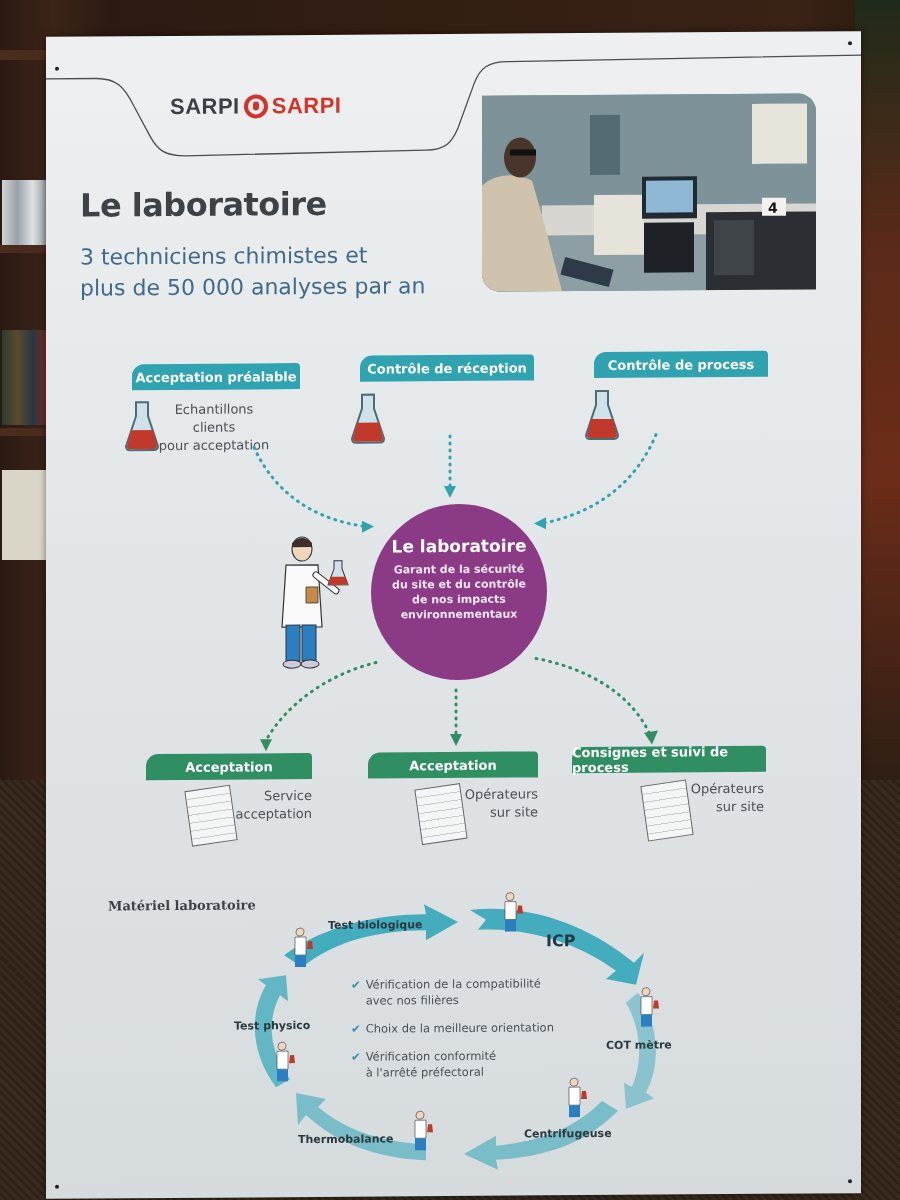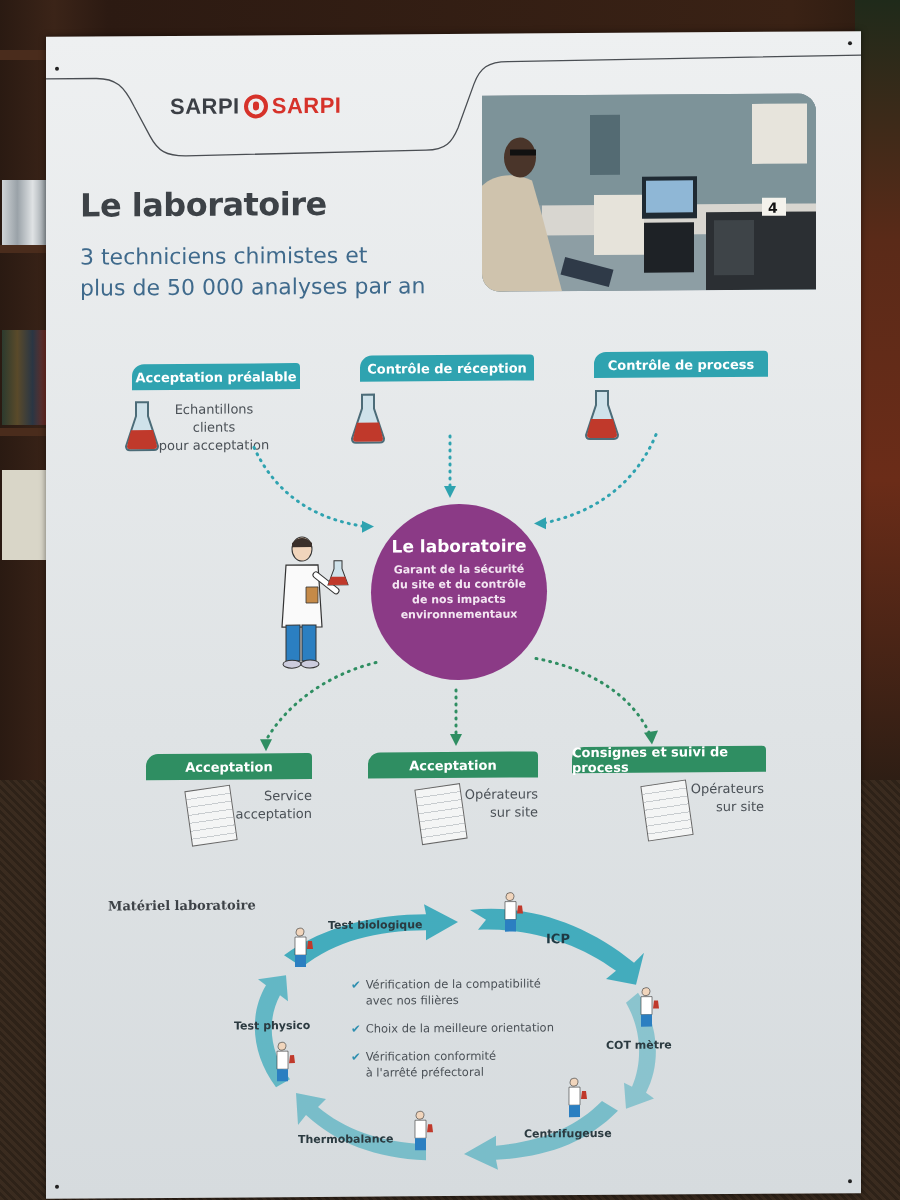--- a/index.html
+++ b/index.html
@@ -220,21 +220,21 @@
       <path d="M238 920 C280 890 330 880 380 880 L378 870 L412 888 L380 906 L380 896 C330 896 290 906 256 932 Z" opacity="0.95"></path>
       <path d="M424 876 C480 870 540 890 588 930 L598 920 L590 952 L560 946 L570 938 C530 908 480 894 432 896 L440 886 Z" opacity="0.95"></path>
       <path d="M592 960 C612 990 616 1030 600 1060 L608 1066 L580 1076 L578 1050 L586 1054 C598 1026 594 994 580 970 Z" opacity="0.5"></path>
       <path d="M572 1078 C540 1110 500 1124 450 1126 L452 1136 L418 1120 L450 1102 L450 1112 C496 1108 530 1094 556 1068 Z" opacity="0.6"></path>
       <path d="M380 1126 C330 1124 290 1108 260 1080 L252 1090 L250 1058 L280 1064 L272 1072 C298 1094 334 1108 380 1110 Z" opacity="0.6"></path>
       <path d="M230 1052 C206 1020 202 980 220 950 L212 944 L240 940 L242 966 L234 960 C220 986 224 1018 244 1044 Z" opacity="0.75"></path>
     </g>
   </svg>
 
   <div class="cycle-label" style="left:282px;top:884px;">Test biologique</div>
-  <div class="cycle-label" style="left:500px;top:898px;font-size:13px;color:#1f3a44;">ICP</div>
+  <div class="cycle-label" style="left:500px;top:898px;font-size:16px;color:#1f3a44;">ICP</div>
   <div class="cycle-label" style="left:560px;top:1006px;">COT mètre</div>
   <div class="cycle-label" style="left:478px;top:1094px;">Centrifugeuse</div>
   <div class="cycle-label" style="left:252px;top:1098px;">Thermobalance</div>
   <div class="cycle-label" style="left:188px;top:984px;">Test physico</div>
 
   <svg style="left:246px;top:892px;" width="22" height="42" viewBox="0 0 22 42">
     <circle cx="8" cy="5" r="4" fill="#f1d5bc" stroke="#333" stroke-width="0.6"></circle>
       <rect x="3" y="10" width="11" height="18" fill="#fff" stroke="#333" stroke-width="0.6"></rect>
       <rect x="3" y="28" width="11" height="12" fill="#2b7fc1"></rect>
       <path d="M16 14 L20 14 L21 22 L15 22 Z" fill="#c0392b"></path>

